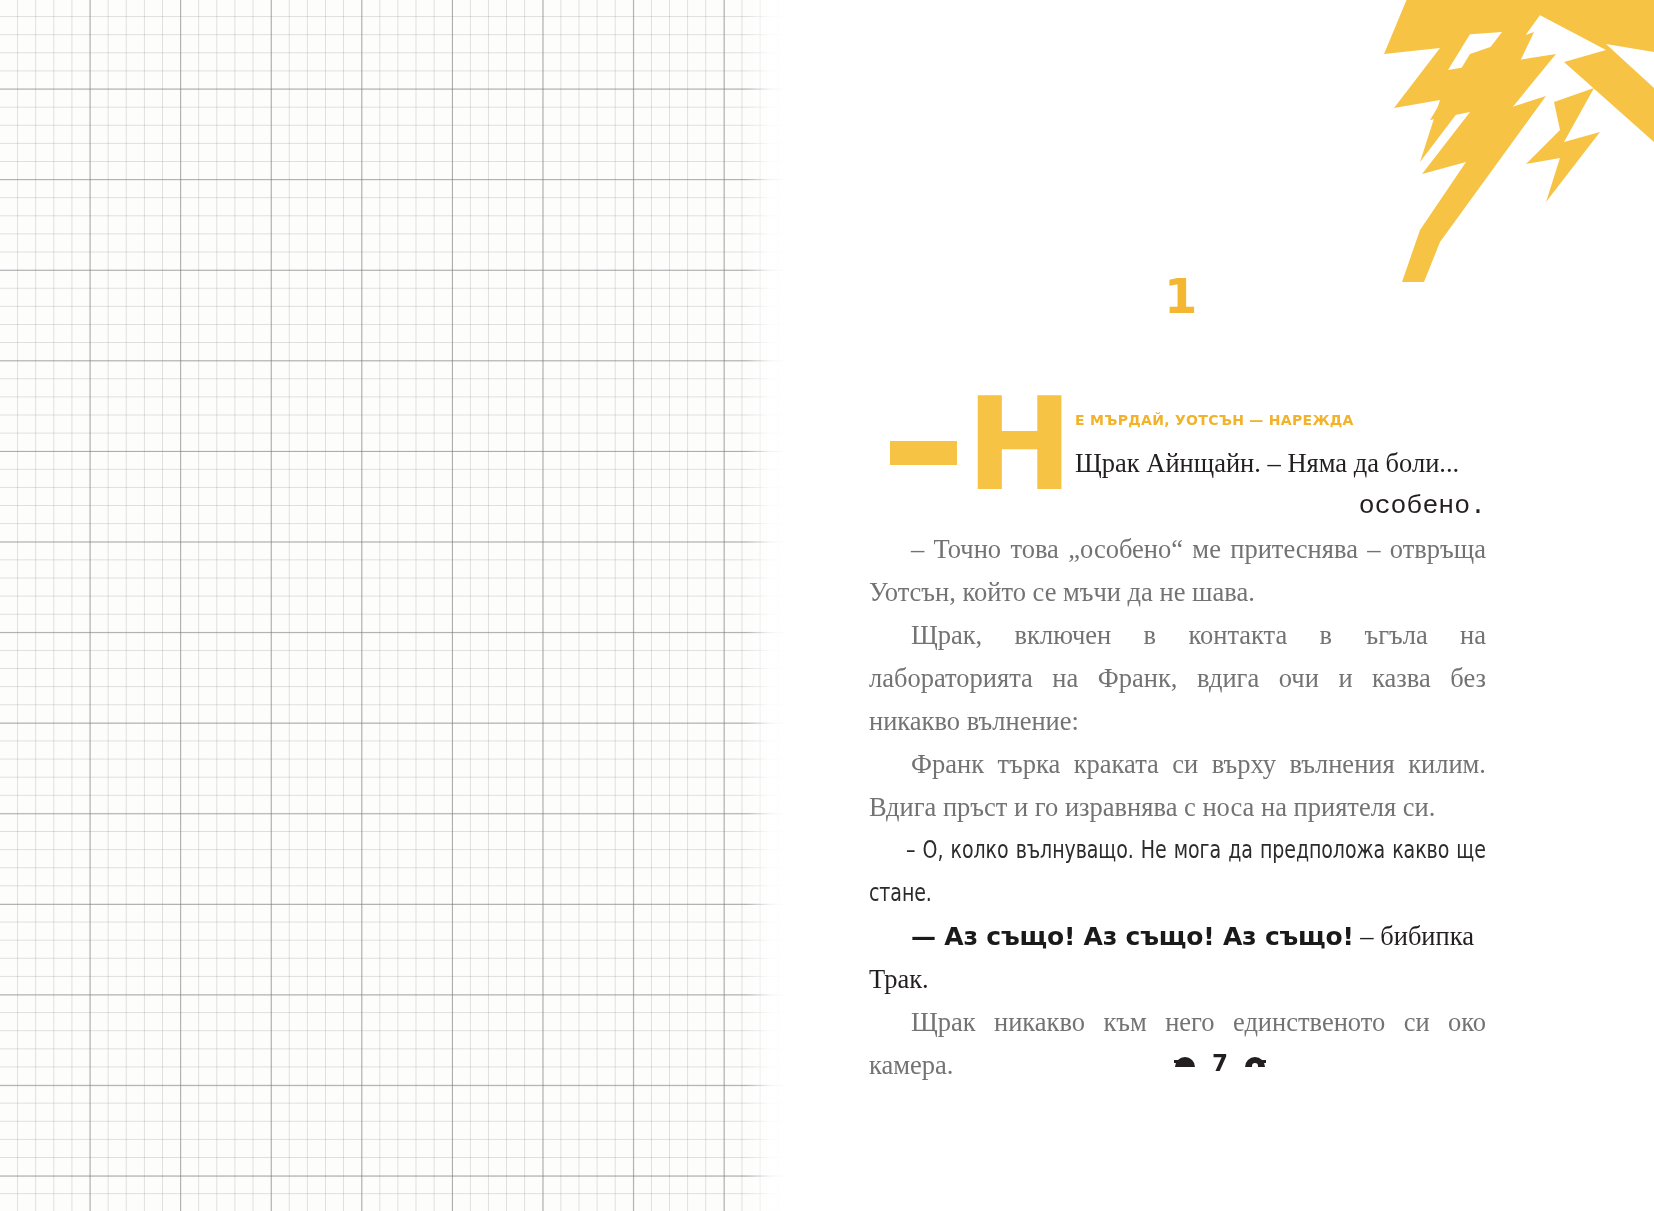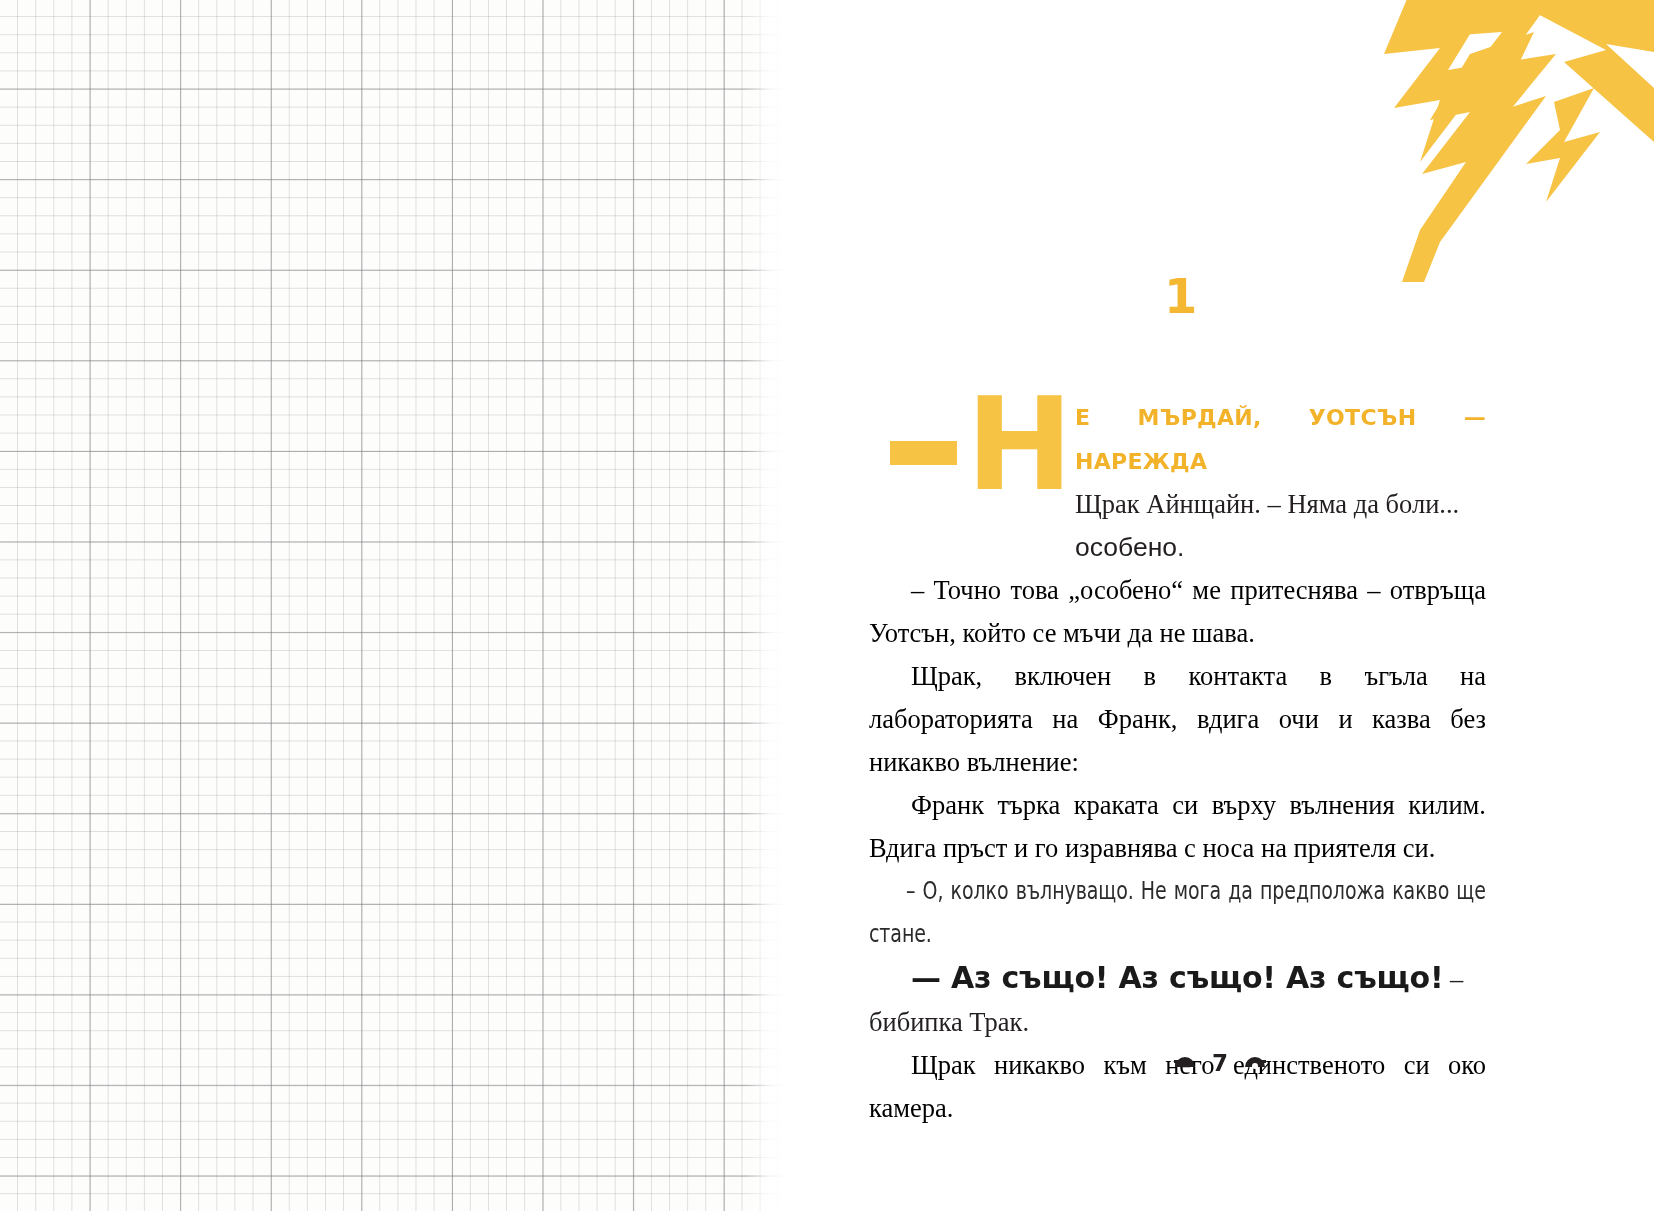--- a/index.html
+++ b/index.html
@@ -123,42 +123,43 @@
     font-family: "Liberation Serif", serif;
     font-size: 26.5px;
     line-height: 43px;
     color: #231f20;
     text-align: justify;
     text-justify: inter-word;
   }
   .opening-text .smallcaps-head {
     font-family: "DejaVu Sans", sans-serif;
     font-weight: 700;
-    font-size: 22px;
+    font-size: 14px;
     letter-spacing: 0.3px;
     color: #f2b229;
     text-transform: uppercase;
   }
   .opening-tail {
     margin: 0;
     padding-left: 0;
-    font-family: Liberation Sans, sans-serif;
-    font-size: 26.5px;
-    line-height: 43px;
-    color: #231f20;
+    font-family: Liberation Mono, monospace;
+    font-size: 26.5px;
+    line-height: 43px;
+    color: #231f20;
+    text-align: right;
   }
   .opening-tail-inner { padding-left: 206px; }
 
   
   p.narr {
     margin: 0;
     font-family: "Liberation Serif", serif;
     font-size: 26.5px;
     line-height: 43px;
-    color: #000000;
+    color: #737373;
     text-align: justify;
     text-justify: inter-word;
     text-indent: 42px;
     -webkit-hyphens: none;
     hyphens: none;
   }
 
   
   p.robot {
     margin: 0;
@@ -181,21 +182,21 @@
     margin: 0;
     font-family: "Liberation Serif", serif;
     font-size: 26.5px;
     line-height: 43px;
     color: #231f20;
     text-indent: 42px;
   }
   p.shout .bold-sans {
     font-family: "DejaVu Sans", sans-serif;
     font-weight: 700;
-    font-size: 30px;
+    font-size: 25px;
     letter-spacing: -0.2px;
     color: #1a1a1a;
     margin-top: 22px;
   }
 
   
   .footer {
     position: absolute;
     left: 0;
     top: 1052px;

